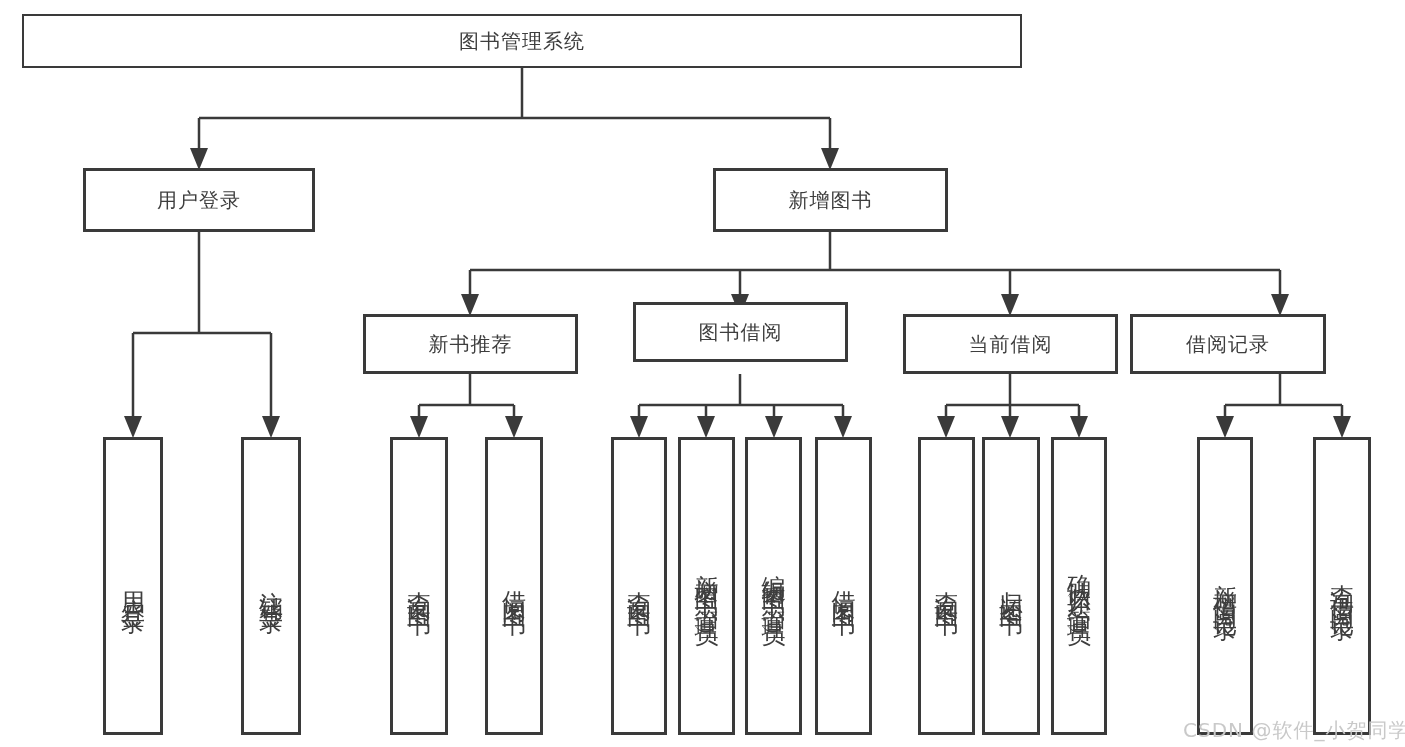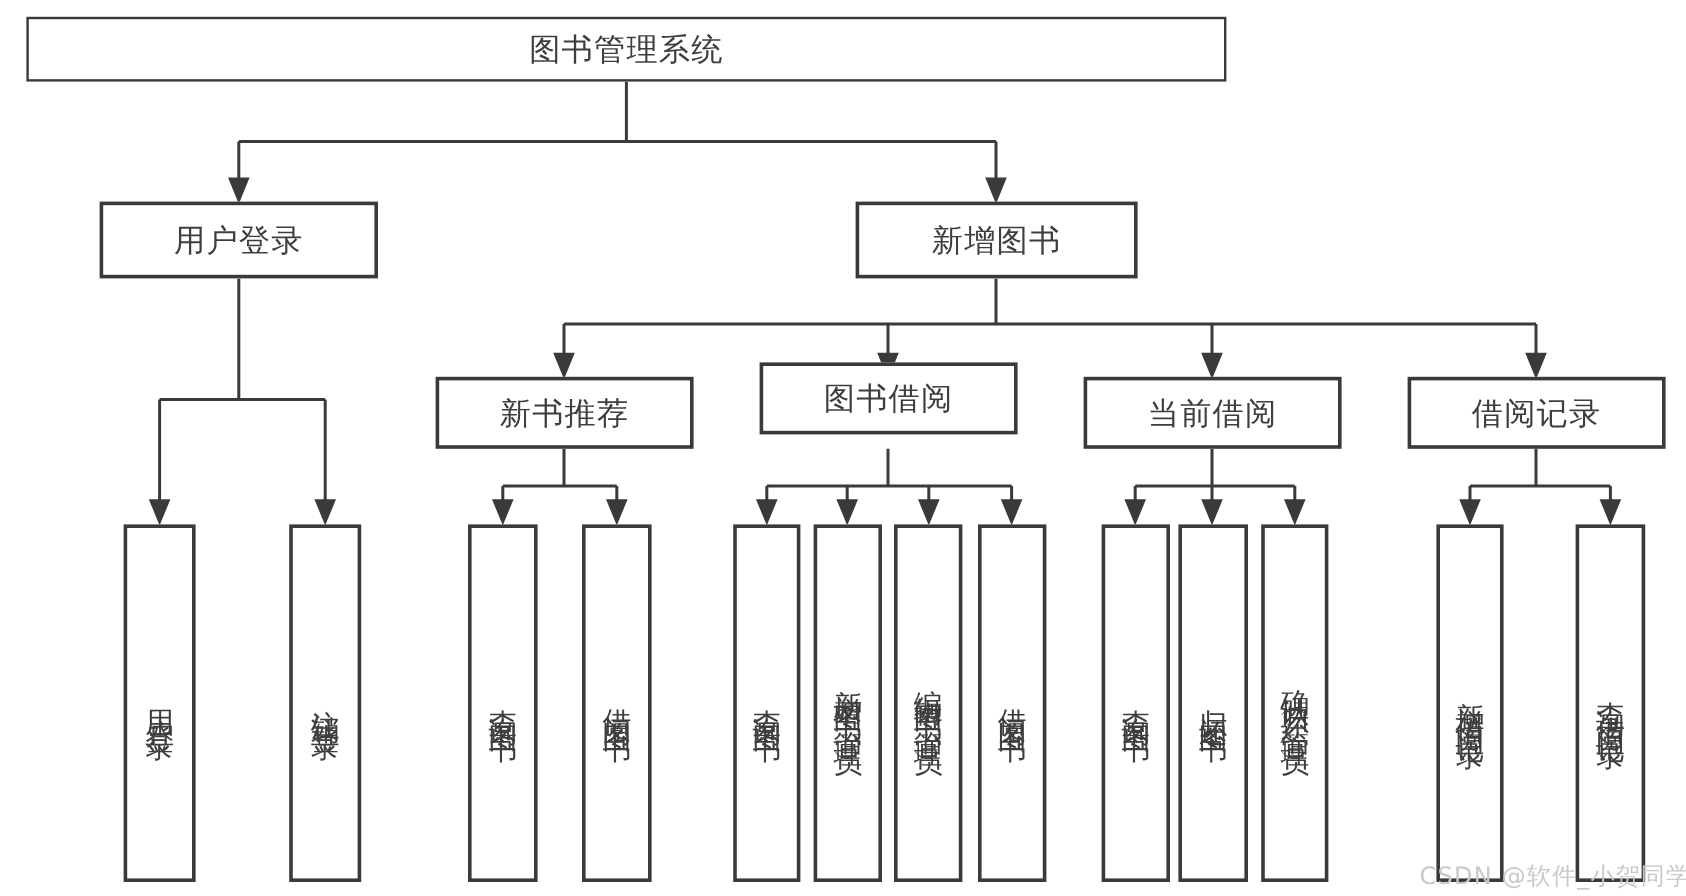--- a/index.html
+++ b/index.html
@@ -29,21 +29,21 @@
     border: 3px solid #3a3a3a;
     display: flex;
     align-items: center;
     justify-content: center;
     color: #3e3e3e;
   }
   .node.root {
     border-width: 2.5px;
   }
   .hlabel {
-    font-size: 26px;
+    font-size: 20px;
     letter-spacing: 1px;
     white-space: nowrap;
   }
   .vnode {
     position: absolute;
     box-sizing: border-box;
     background: #ffffff;
     border: 3px solid #3a3a3a;
     display: flex;
     align-items: center;
@@ -118,21 +118,21 @@
 
   <div class="node" style="left:363px;top:314px;width:215px;height:60px">
     <span class="hlabel">新书推荐</span>
   </div>
   <div class="node" style="left:633px;top:302px;width:215px;height:60px">
     <span class="hlabel">图书借阅</span>
   </div>
   <div class="node" style="left:903px;top:314px;width:215px;height:60px">
     <span class="hlabel">当前借阅</span>
   </div>
-  <div class="node" style="left:1173px;top:314px;width:215px;height:60px">
+  <div class="node" style="left:1130px;top:314px;width:196px;height:60px">
     <span class="hlabel">借阅记录</span>
   </div>
 
   <div class="vnode" style="left:103px;top:437px;width:60px;height:298px">
     <span class="vtext">用户登录</span>
   </div>
   <div class="vnode" style="left:241px;top:437px;width:60px;height:298px">
     <span class="vtext">注销登录</span>
   </div>
 

